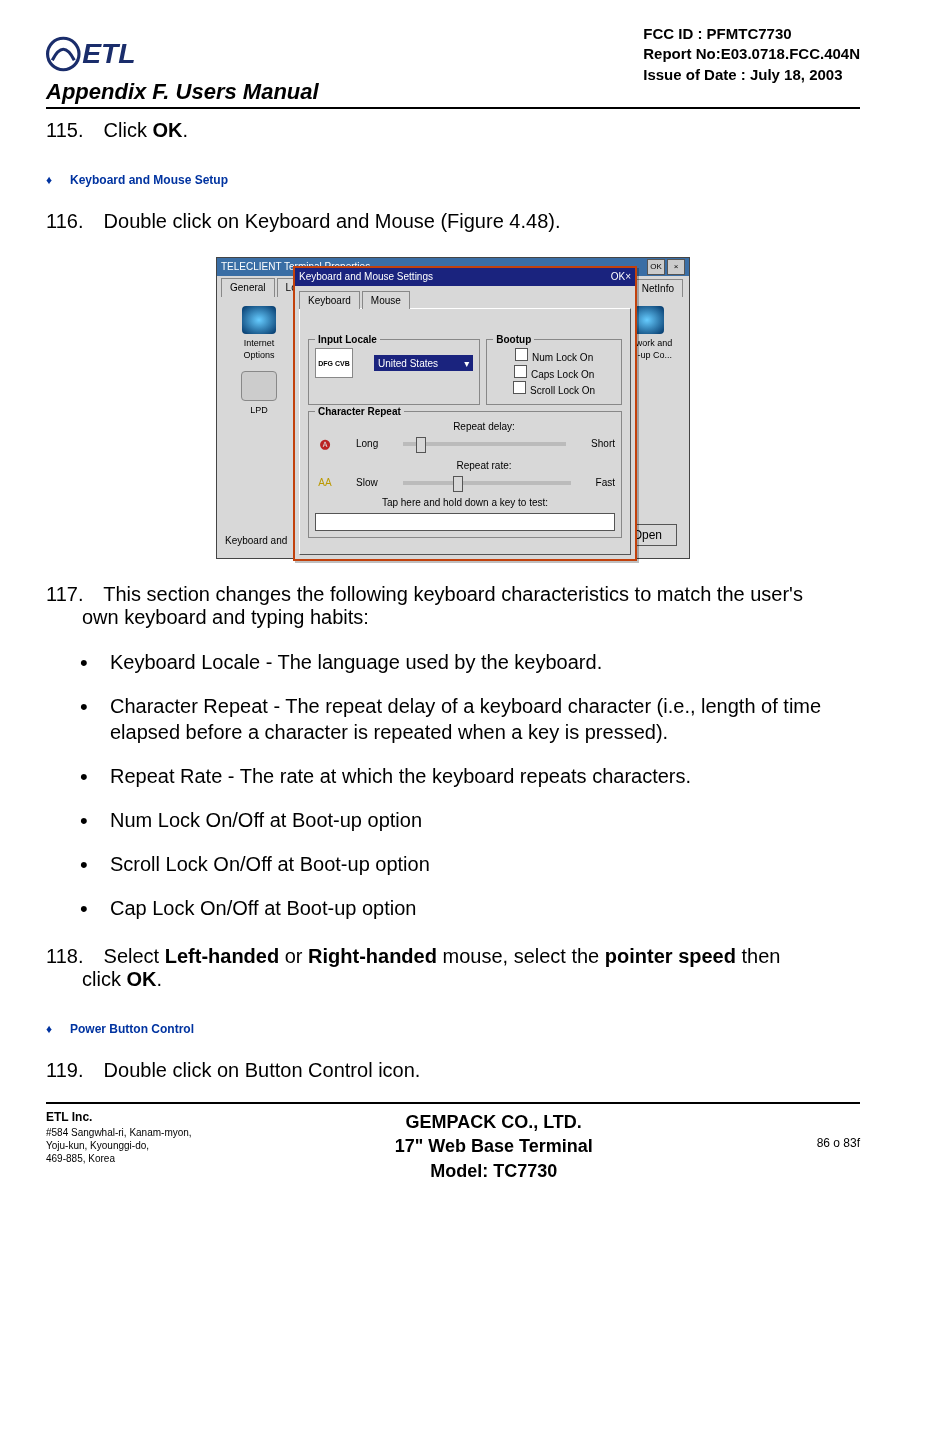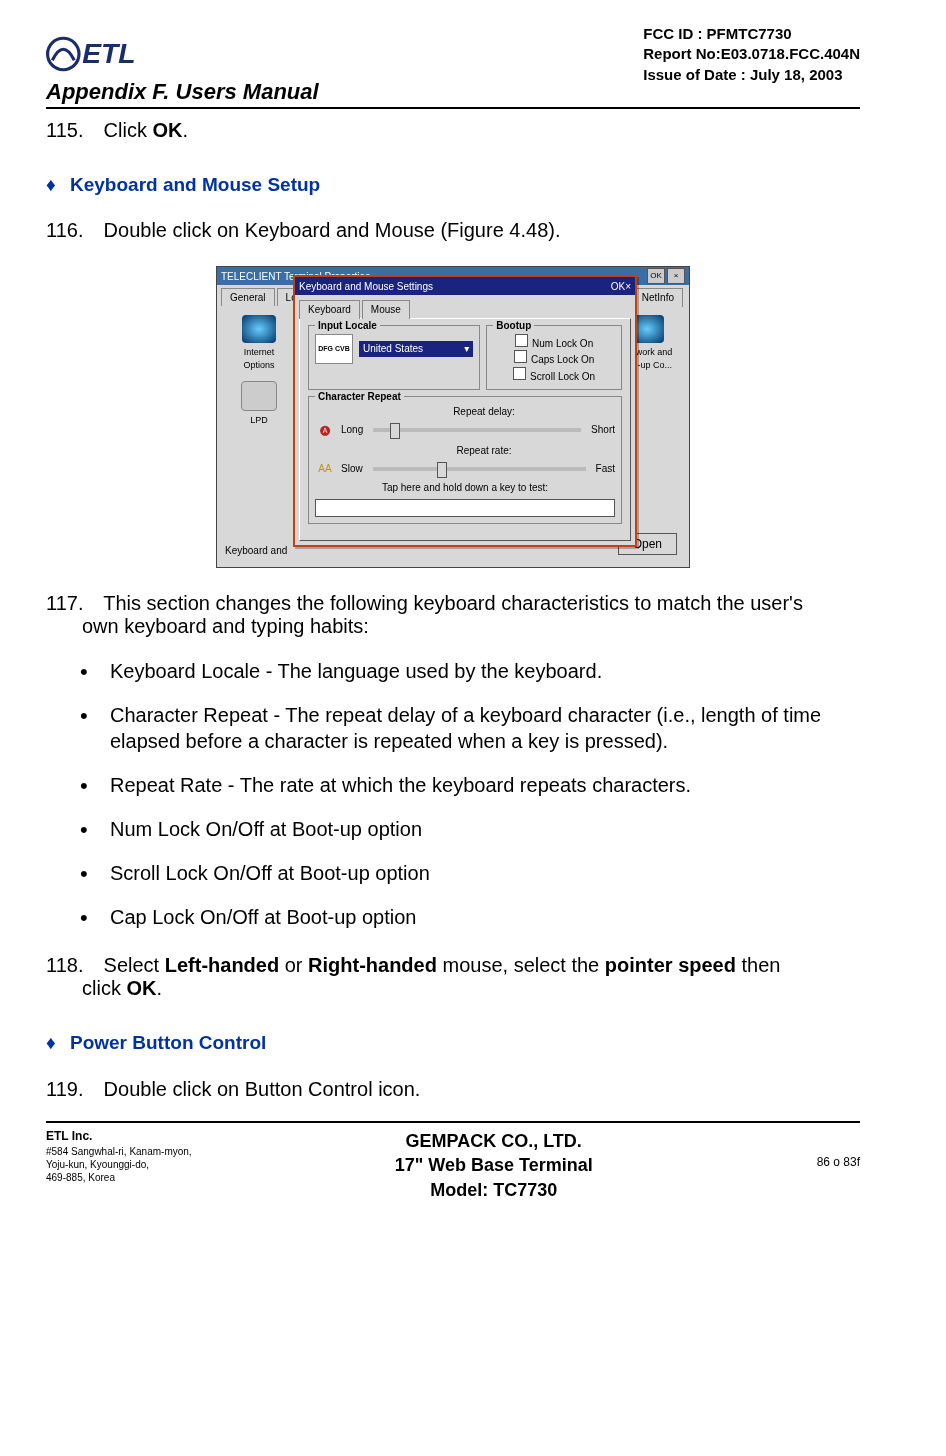--- a/index.html
+++ b/index.html
@@ -50,21 +50,21 @@
   font-size: 20px;
   line-height: 1.35;
 }
 .num-item { margin: 8px 0 14px 0; }
 .num-item .num { display: inline-block; width: 52px; vertical-align: top; }
 .sub-indent { margin-left: 36px; margin-top: -4px; }
 .characteristics-intro { margin-top: 22px; }
 .section-heading {
   color: #0033a0;
   font-weight: bold;
-  font-size: 19px;
+  font-size: 12px;
   margin: 28px 0 20px 0;
 }
 .section-heading .diamond {
   display: inline-block;
   width: 12px;
   margin-right: 12px;
   color: #0033a0;
 }
 .bullet-list {
   list-style: none;
@@ -173,21 +173,21 @@
   position: relative;
 }
 .groupbox .glabel {
   position: absolute;
   top: -7px; left: 6px;
   background: #d8d8d8;
   padding: 0 3px;
   font-weight: bold;
   font-size: 10px;
 }
-.row { display: flex; align-items: center; gap: 6px; }
+.row { display: flex; align-items: center; gap: 21px; }
 .dropdown {
   height: 16px;
   background: #1a237e;
   color: #fff;
   font-size: 10px;
   padding: 0 4px;
   display: flex;
   align-items: center;
   flex: 1;
 }
@@ -343,21 +343,21 @@
             <div style="flex:1"></div>
             <div class="tbtn">OK</div>
             <div class="tbtn">×</div>
           </div>
           <div class="ss-tabs2">
             <div class="ss-tab">Keyboard</div>
             <div class="ss-tab">Mouse</div>
           </div>
           <div class="panel">
 
-            <div style="display:flex; gap:6px;">
+            <div style="display:flex; gap:6px;margin-top:24px;">
               <div class="groupbox" style="flex:1.3;">
                 <span class="glabel">Input Locale</span>
                 <div class="row">
                   <div class="img-icon">
                       <span>DFG CVB</span>
                     </div>
                   <div class="dropdown">
                     <span>United States</span>
                     <span style="margin-left:auto;">▾</span>
                   </div>

